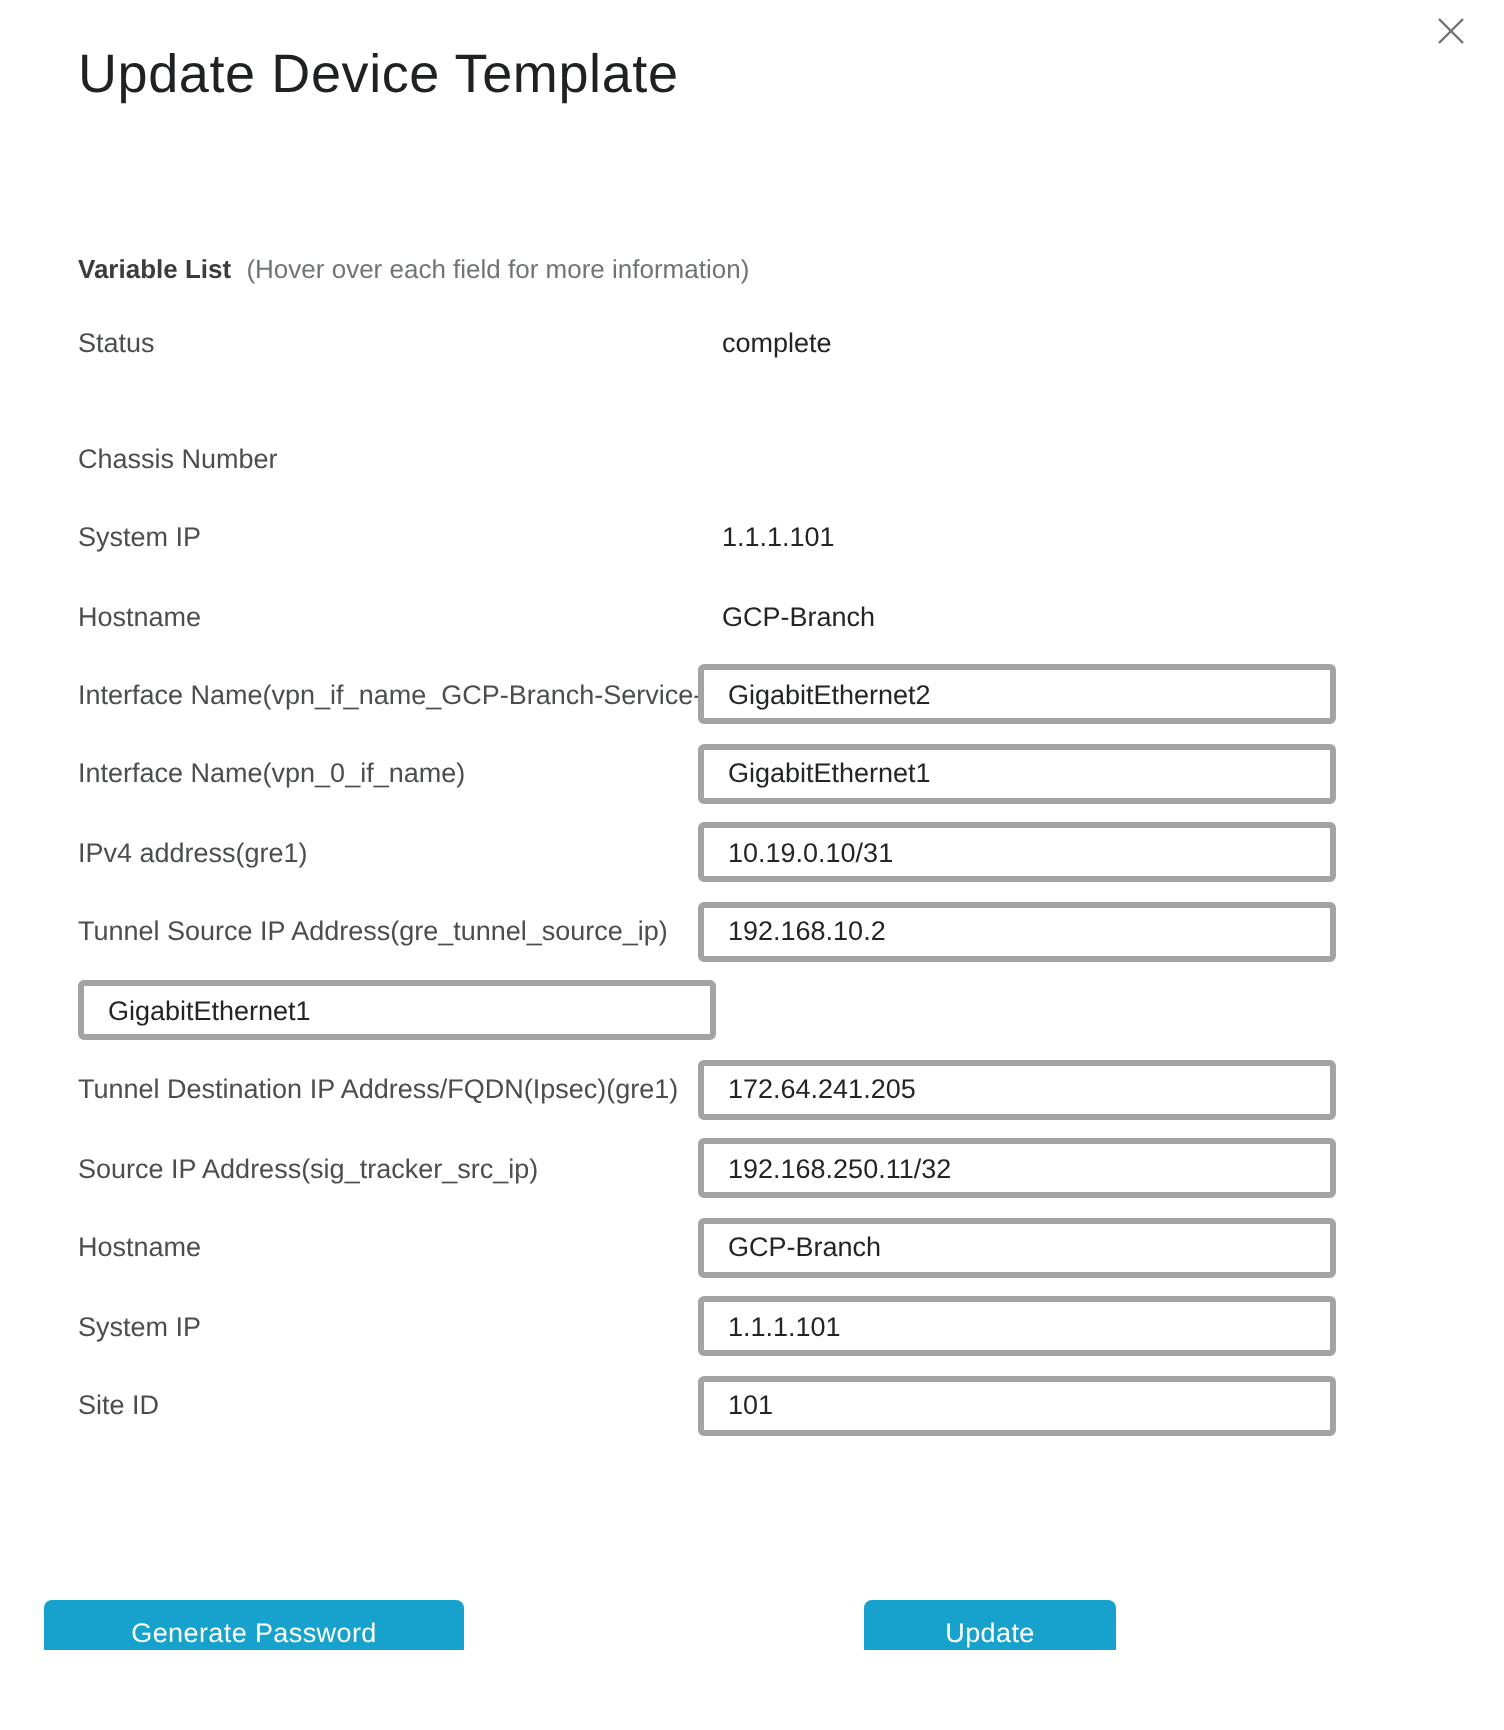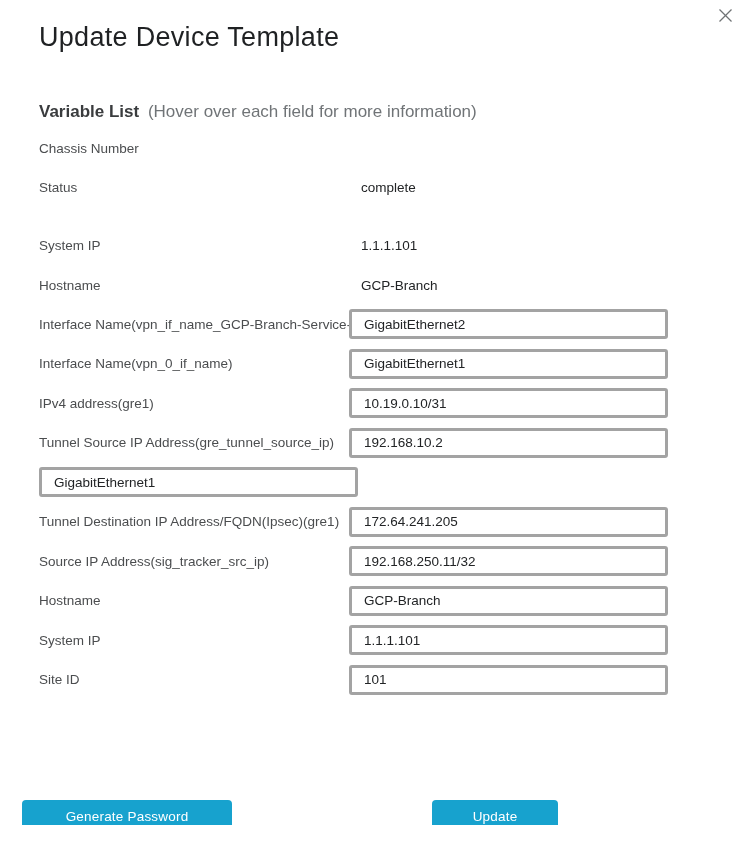--- a/index.html
+++ b/index.html
@@ -32,22 +32,22 @@
     margin: 0;
     padding-top: 21px;
     font-size: 27px;
     line-height: 33px;
     font-weight: 400;
     color: #1f2123;
     letter-spacing: 0.3px;
   }
 
   .section-header {
-    margin-top: 49px;
-    font-size: 17px;
+    margin-top: 72px;
+    font-size: 13px;
     line-height: 17px;
     white-space: nowrap;
   }
   .section-header .heading { font-weight: 700; color: #3a3c3e; }
   .section-header .hint { font-weight: 400; color: #707477; margin-left: 4px; }
 
   .rows { margin-top: 20px; }
 
   .row { display: flex; align-items: center; }
   .row-static { height: 16px; }
@@ -139,28 +139,28 @@
 
     <h1 class="title">Update Device Template</h1>
 
     <div class="section-header">
       <span class="heading">Variable List</span>
       <span class="hint">(Hover over each field for more information)</span>
     </div>
 
     <div class="rows">
 
+      <div class="row row-static m-status">
+        <div class="label">Status</div>
+        <div class="value-static">complete</div>
+      </div>
+
       <div class="row row-static m-chassis">
         <div class="label">Chassis Number</div>
         <div class="value-static"></div>
-      </div>
-
-      <div class="row row-static m-status">
-        <div class="label">Status</div>
-        <div class="value-static">complete</div>
       </div>
 
       <div class="row row-static m-sysip">
         <div class="label">System IP</div>
         <div class="value-static">1.1.1.101</div>
       </div>
 
       <div class="row row-static m-host">
         <div class="label">Hostname</div>
         <div class="value-static">GCP-Branch</div>

